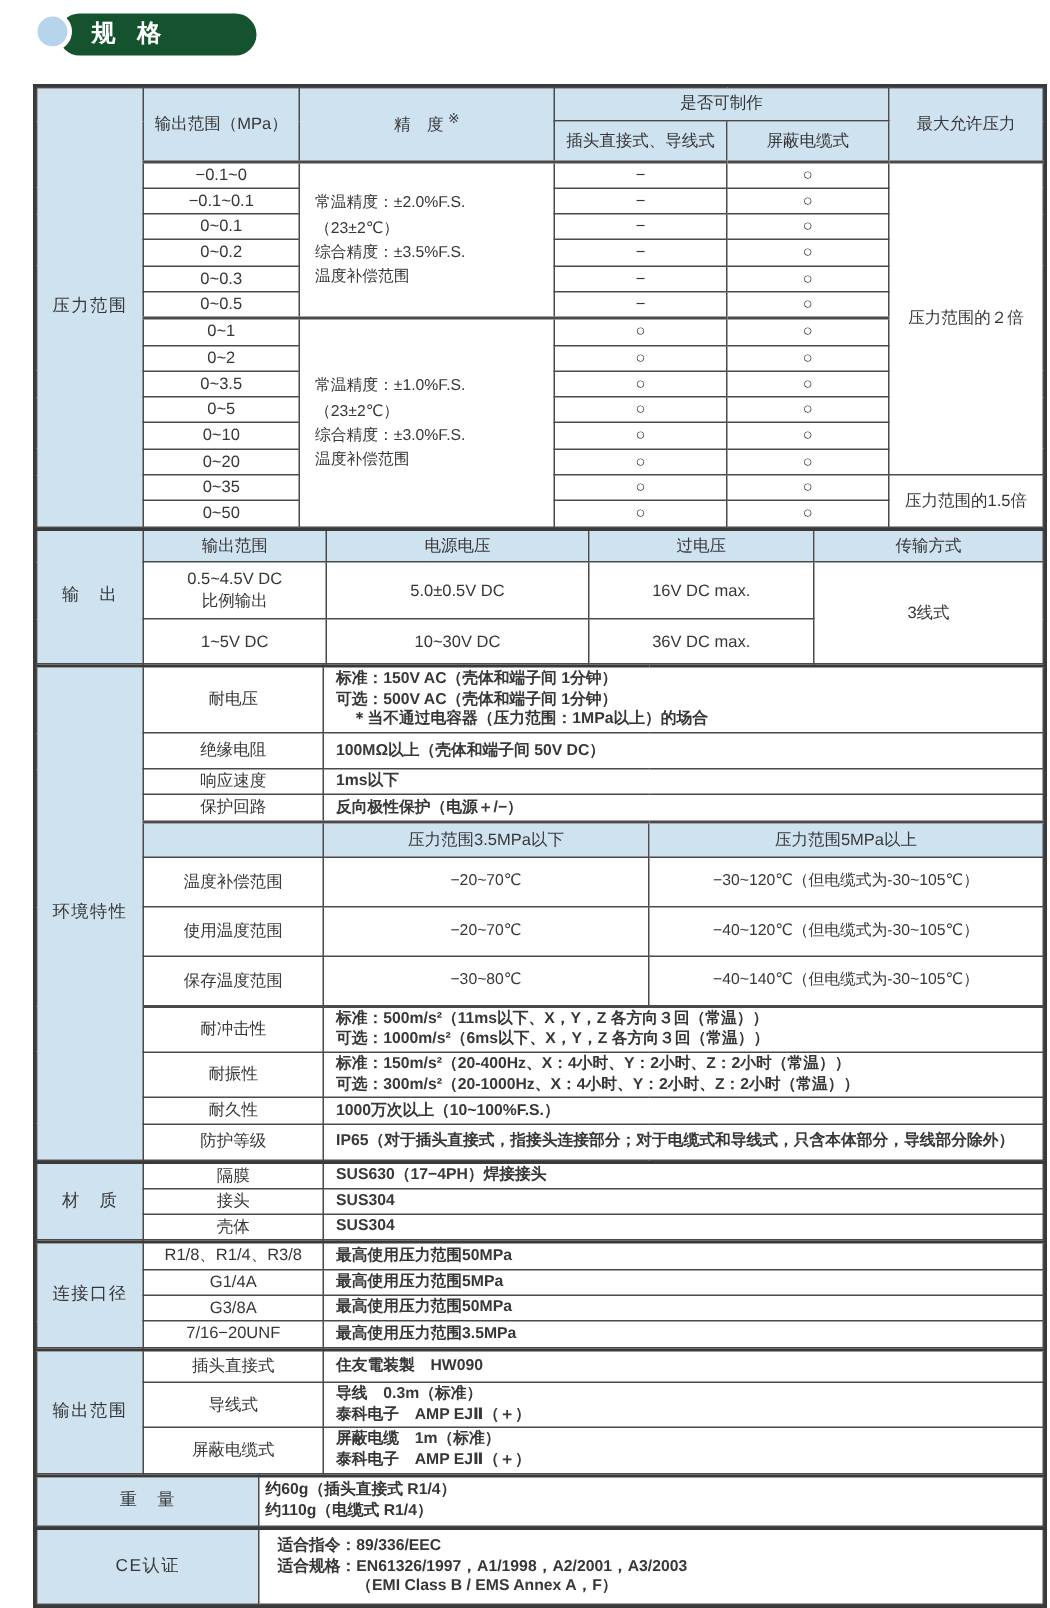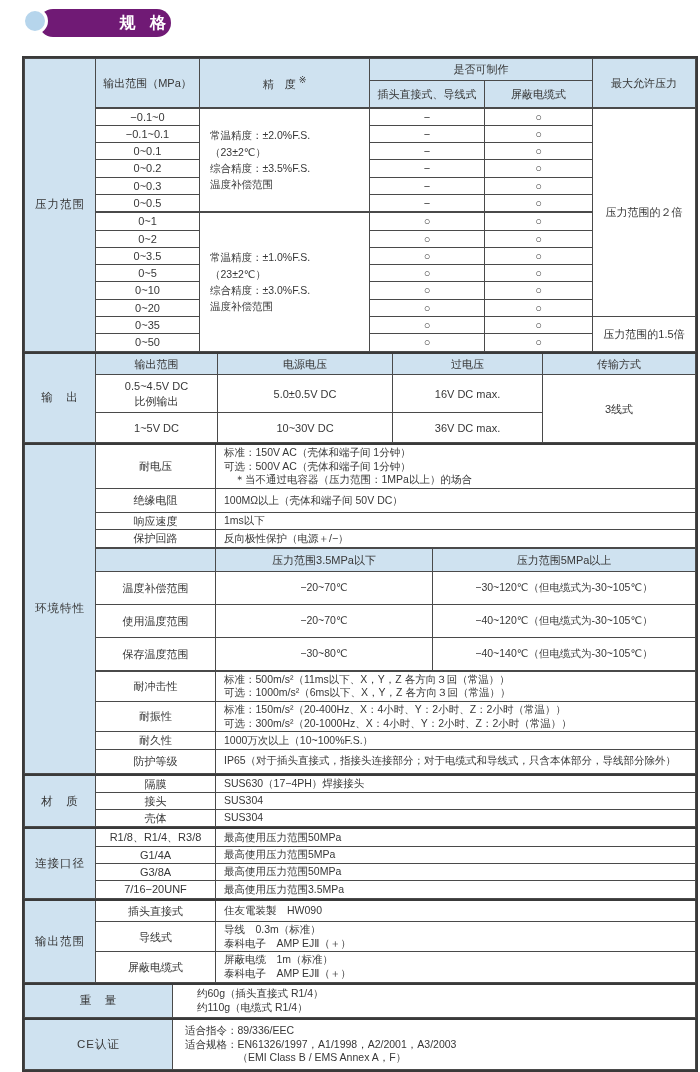--- a/index.html
+++ b/index.html
@@ -10,42 +10,42 @@
     font-family:"Liberation Sans","DejaVu Sans",sans-serif;
     color:#373737;
     position:relative;
     overflow:hidden;
   }
 
   
   .banner { position:absolute; left:22px; top:8px; height:30px; width:180px; }
   .banner-pill {
     position:absolute; left:17px; top:1px; width:132px; height:28px;
-    background:#701a75; border-radius:14px 14px 14px 14px;
+    background:#14532d; border-radius:14px 14px 14px 14px;
     color:#fff; font-size:16px; font-weight:bold; line-height:28px;
-    text-align:right; letter-spacing:5px; padding-left:22px;
+    text-align:left; letter-spacing:5px; padding-left:22px;
   }
   .banner-circle {
     position:absolute; left:0; top:0; width:26px; height:26px;
     background:#b6d5ec; border:3px solid #ffffff; border-radius:50%; z-index:2;
   }
 
   
   .spec { position:absolute; left:22px; top:56px; width:676px; border:2px solid #3a3a3a; background:#fff; }
   .spec table { width:100%; border-collapse:collapse; table-layout:fixed; }
   .spec table + table { border-top:2px solid #3a3a3a; }
   .spec td {
     border:1px solid #4a4a4a;
     font-size:11px; line-height:1.3;
     padding:1px 4px;
     text-align:center; vertical-align:middle;
     overflow:hidden;
   }
   td.blue { background:#cfe2f0; }
-  td.l { text-align:left; padding-left:8px; }
+  td.l { text-align:left; padding-left:8px;font-weight:bold; }
   .pre { white-space:pre-line; }
   td.sec { font-size:11.5px; letter-spacing:1px; }
   td.acc { font-size:10.5px; text-align:left; padding-left:10px; line-height:1.55; white-space:pre-line; }
   .t-env td.val, .t-env td.tv, .t-mat td.l, .t-port td.l, .t-elec td.l, .t-weight td.l, .t-ce td.l { font-size:10.5px; }
   tr.tthick td { border-top-width:2px; }
 
   tr.h16 td{height:16px;} tr.h17 td{height:17px;} tr.h22 td{height:22px;}
   tr.h24 td{height:24px;} tr.h27 td{height:27px;} tr.h28 td{height:28px;}
   tr.h30 td{height:30px;} tr.h33 td{height:33px;} tr.h34 td{height:34px;}
   tr.h38 td{height:38px;} tr.h42 td{height:42px;} tr.h50 td{height:50px;}
@@ -341,21 +341,21 @@
     </table>
 
   <table class="t-weight">
     <colgroup>
         <col style="width:148px">
         <col>
       </colgroup>
     <tbody>
         <tr class="h34">
       <td class="blue sec">重　量</td>
-      <td class="l pre" style="padding-left:24px">约60g（插头直接式 R1/4）
+      <td class="l pre" style="padding-left:4px">约60g（插头直接式 R1/4）
 约110g（电缆式 R1/4）</td>
     </tr>
   </tbody>
     </table>
 
   <table class="t-ce">
     <colgroup>
         <col style="width:148px">
         <col>
       </colgroup>

